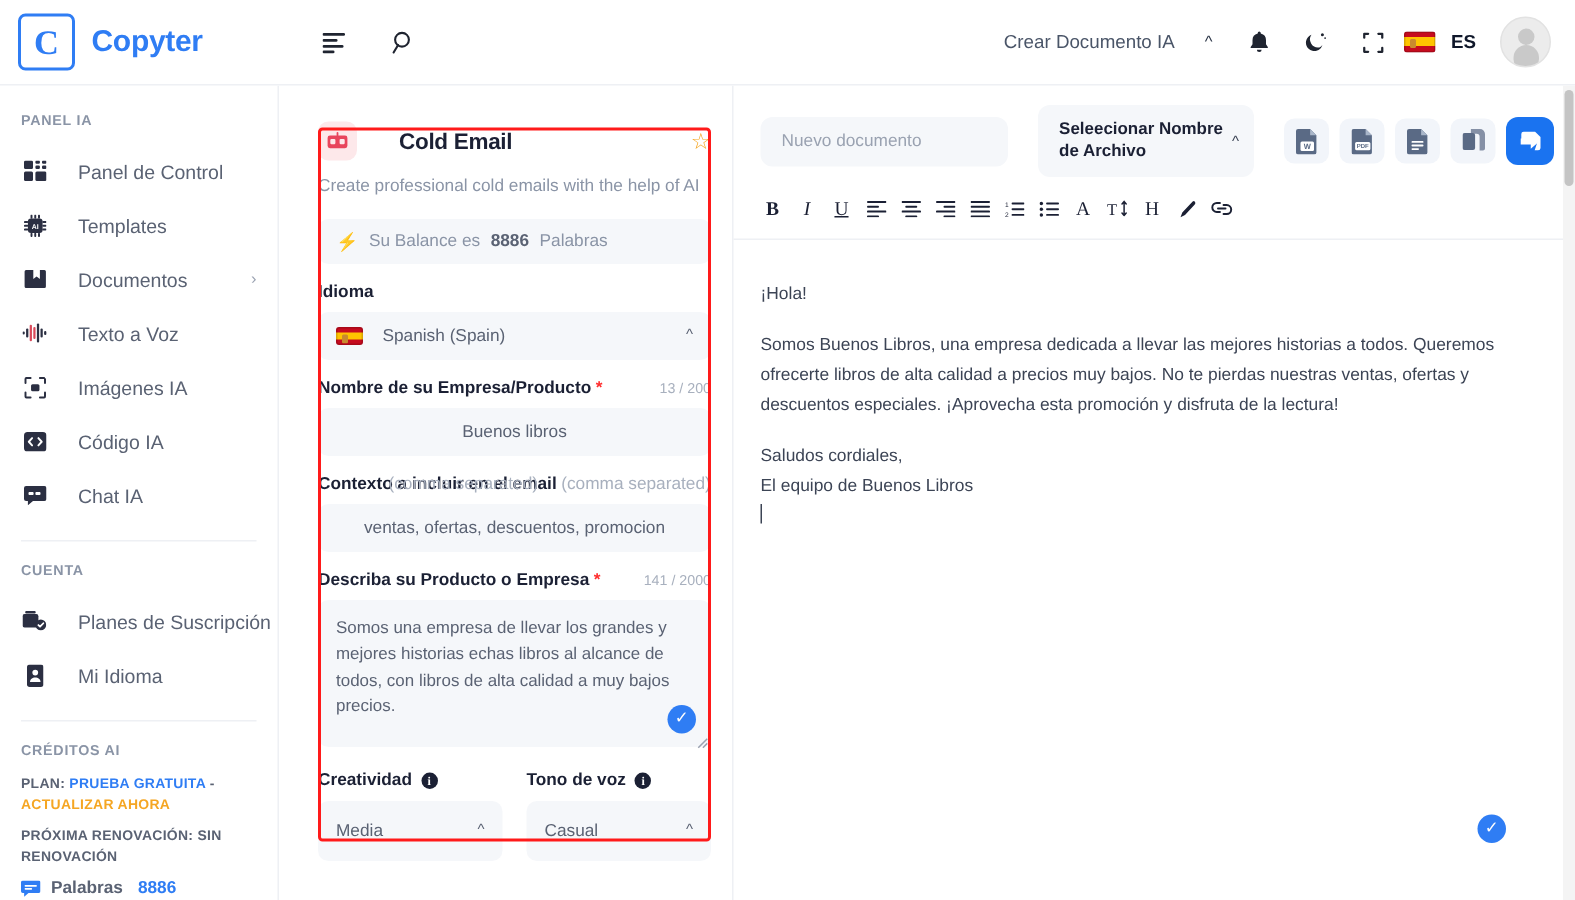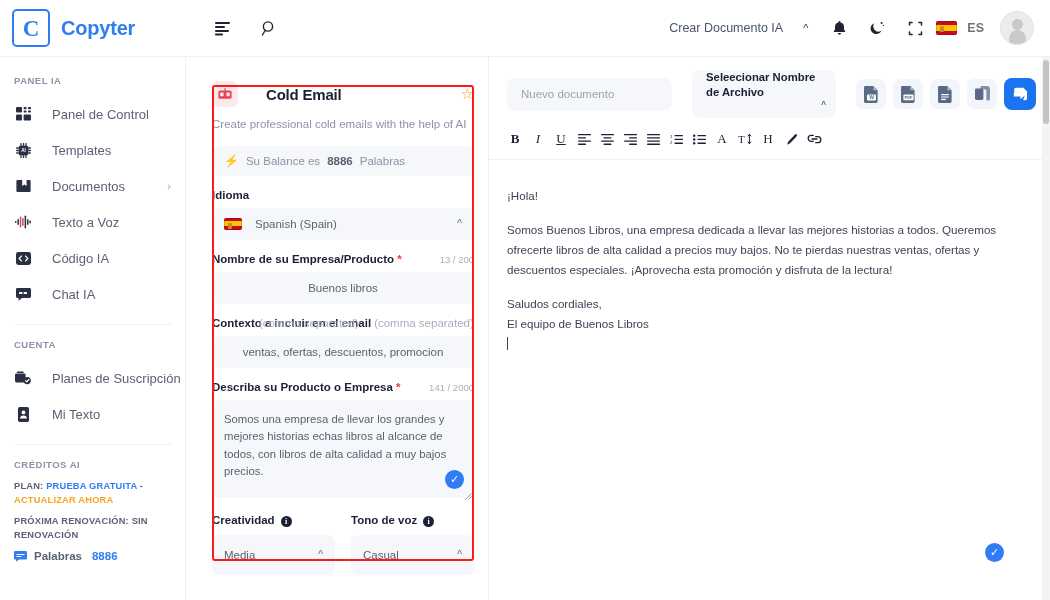--- a/index.html
+++ b/index.html
@@ -35,21 +35,21 @@
 
   .topbar-right { margin-left: auto; display: flex; align-items: center; gap: 4px; }
   .create-doc { font-size: 12.5px; color: #4a5568; padding: 0 6px; cursor: pointer; }
   .caret-up { color: #2d3748; font-size: 11px; padding: 0 10px; cursor: pointer; }
   .flag {
     width: 21px; height: 14px; border-radius: 2px; overflow: hidden;
     background: linear-gradient(to bottom, #c60b1e 0 25%, #ffc400 25% 75%, #c60b1e 75% 100%);
     border: 1px solid rgba(0,0,0,.15); position: relative;
   }
   .flag::after { content:""; position:absolute; left:3px; top:4px; width:4px; height:6px; background:#c98a2e; border-radius:1px; }
-  .lang-code { font-size: 12.5px; font-weight: 700; color: #737373; margin-left: 6px; margin-right: 12px; }
+  .lang-code { font-size: 12.5px; font-weight: 700; color: #0f172a; margin-left: 6px; margin-right: 12px; }
   .avatar {
     width: 34px; height: 34px; border-radius: 50%; background: #ececec;
     border: 1px solid #e2e2e2; display:flex; align-items:flex-end; justify-content:center; overflow:hidden;
   }
   .avatar i { display:block; width: 17px; height: 17px; background:#c9c9c9; border-radius: 50% 50% 45% 45%; position: relative; margin-bottom:-3px; }
   .avatar i::before { content:""; position:absolute; top:-11px; left:3px; width:11px; height:11px; border-radius:50%; background:#c9c9c9; }
 
   
   .body-row { flex: 1; display: flex; min-height: 0; }
 
@@ -126,21 +126,21 @@
     display:inline-flex; align-items:center; justify-content:center;
     width:11px; height:11px; border-radius:50%; background:#1b2034; color:#fff;
     font-size:8px; font-weight:700; margin-left:6px; font-family:"Liberation Serif", serif;
   }
   .mini-sel { margin-top:8px; background:#f5f7fa; border-radius:7px; height:40px; display:flex; align-items:center; padding:0 12px; font-size:11.5px; color:#5a6273; cursor:pointer; }
 
   
   .editor { flex:1; background:#fff; border-left:1px solid #eef0f4; display:flex; flex-direction:column; min-width:0; position:relative; }
   .ed-top { display:flex; align-items:center; gap:20px; padding: 13px 14px 0 18px; }
   .doc-name { width:172px; height:33px; border-radius:8px; background:#f5f7fa; display:flex; align-items:center; padding:0 14px; font-size:11.5px; color:#9aa2b1; }
-  .file-sel { width:150px; min-height:48px; border-radius:8px; background:#f5f7fa; display:flex; align-items:center; padding:0 10px 0 14px; font-size:11.3px; font-weight:700; color:#1b2034; line-height:1.3; cursor:pointer;flex-direction:column; }
+  .file-sel { width:150px; min-height:48px; border-radius:8px; background:#f5f7fa; display:flex; align-items:center; padding:0 10px 0 14px; font-size:11.3px; font-weight:700; color:#1b2034; line-height:1.3; cursor:pointer; }
   .file-sel .chev { margin-left:auto; font-weight:400; color:#3c4455; font-size:10px; padding-left:6px; }
   .exp-group { margin-left:auto; display:flex; align-items:center; gap:7px; }
   .exp-btn { width:30px; height:30px; border-radius:7px; background:#f2f5fa; display:flex; align-items:center; justify-content:center; color:#5a6a85; cursor:pointer; }
   .exp-btn.primary { background:#1a73f0; color:#fff; width:32px; height:32px; border-radius:8px; }
 
   .ed-tools { display:flex; align-items:center; gap:3px; padding: 10px 18px 0 16px; color:#1b2034; }
   .tool { width:20px; height:22px; display:flex; align-items:center; justify-content:center; font-size:13px; cursor:pointer; }
   .ed-divider { height:1px; background:#eef0f4; margin: 9px 0 0 0; }
   .doc-body { flex:1; padding: 26px 40px 0 18px; font-size:11.6px; color:#3c4455; line-height:1.72; font-family:"Liberation Sans", sans-serif; position:relative; }
   .doc-body p { margin-bottom: 14px; }
@@ -264,20 +264,29 @@
                 <rect x="7.2" y="3" width="1.5" height="8" rx=".7" fill="#d94a5a"></rect>
                 <rect x="9.6" y="0.6" width="1.5" height="12.8" rx=".7"></rect>
                 <rect x="12" y="4" width="1.5" height="6" rx=".7"></rect>
                 <rect x="14.4" y="5.6" width="1.5" height="2.8" rx=".7"></rect>
               </g>
             </svg>
         </span>
         <span class="side-label">Texto a Voz</span>
       </div>
 
+      <div class="side-item">
+        <span class="side-ico">
+          <svg width="15" height="15" viewBox="0 0 15 15" fill="none" stroke="#2b2f42" stroke-width="1.3" stroke-linecap="round">
+              <path d="M1 4.4V1.6a.6.6 0 0 1 .6-.6h2.8M13.4 1h-2.8M14 4.4V1.6M1 10.6v2.8a.6.6 0 0 0 .6.6h2.8M14 10.6v2.8a.6.6 0 0 1-.6.6h-2.8"></path>
+              <rect x="4.7" y="5.1" width="5.6" height="4.8" rx="1" fill="#2b2f42" stroke="none"></rect>
+            </svg>
+        </span>
+        <span class="side-label">Imágenes IA</span>
+      </div>
 
       <div class="side-item">
         <span class="side-ico">
           <svg width="15" height="13" viewBox="0 0 15 13" fill="#2b2f42">
               <rect x="0" y="0" width="15" height="13" rx="2.4"></rect>
               <path d="M5.4 4.1 3.2 6.5l2.2 2.4M9.6 4.1l2.2 2.4-2.2 2.4" stroke="#fff" stroke-width="1.3" fill="none" stroke-linecap="round" stroke-linejoin="round"></path>
             </svg>
         </span>
         <span class="side-label">Código IA</span>
       </div>
@@ -313,21 +322,21 @@
       <div class="side-item">
         <span class="side-ico">
           <svg width="11" height="15" viewBox="0 0 11 15" fill="#2b2f42">
               <rect x="0" y="0" width="11" height="15" rx="1.8"></rect>
               <g fill="#fff">
                 <circle cx="5.5" cy="5.4" r="1.9"></circle>
                 <path d="M2 11.6c0-1.9 1.6-3 3.5-3s3.5 1.1 3.5 3z"></path>
               </g>
             </svg>
         </span>
-        <span class="side-label">Mi Texto</span>
+        <span class="side-label">Mi Idioma</span>
       </div>
 
       <div class="side-div"></div>
       <div class="side-section">CRÉDITOS AI</div>
 
       <div class="credits">
         <div class="credit-line">
           <span>PLAN:</span>
           <span class="c-blue">PRUEBA GRATUITA</span>
           <span>-</span>

